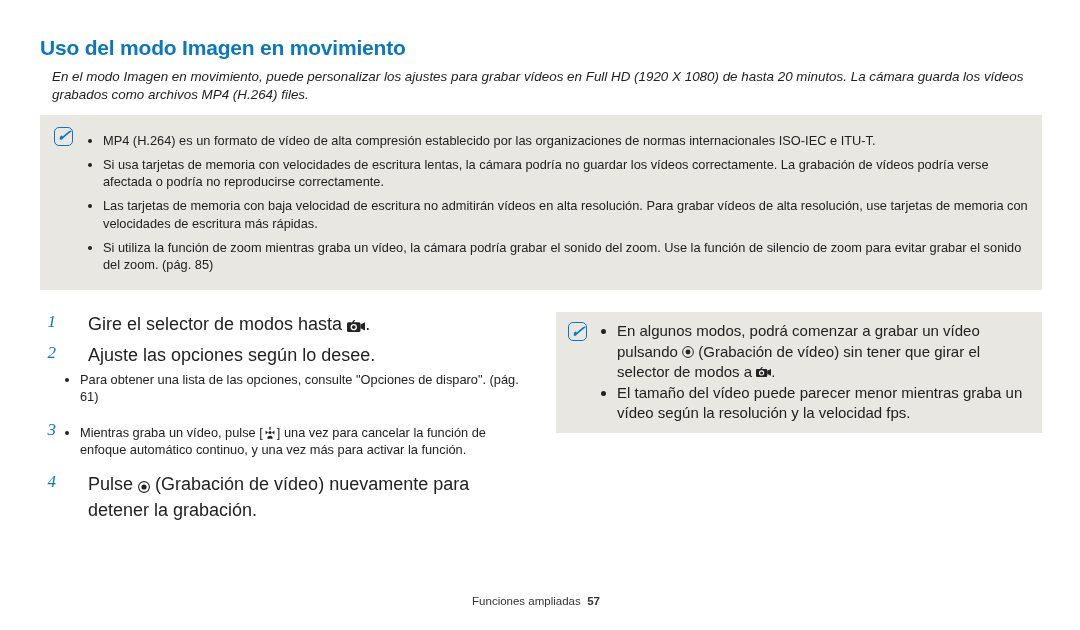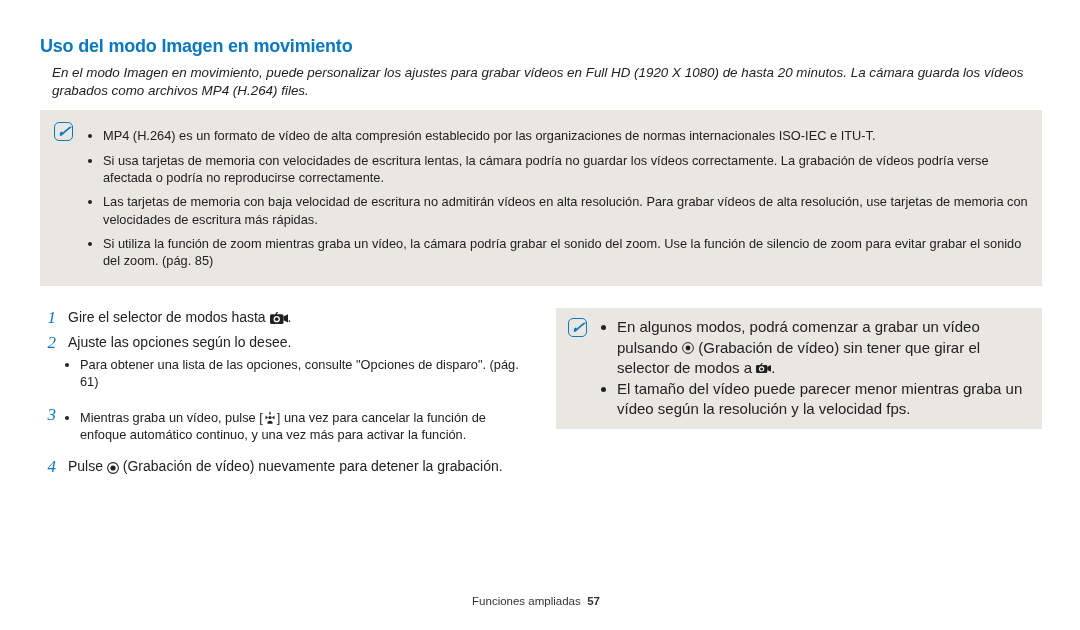--- a/index.html
+++ b/index.html
@@ -16,21 +16,21 @@
   }
   .page {
     padding: 34px 38px 0 40px;
     box-sizing: border-box;
     width: 1080px;
     height: 630px;
     position: relative;
   }
   h1.title {
     margin: 0 0 6px 0;
-    font-size: 18px;
+    font-size: 21px;
     font-weight: 700;
     color: #0a78c0;
     letter-spacing: -0.2px;
   }
   p.intro {
     margin: 0 0 10px 12px;
     font-style: italic;
   }
   .note-box {
     background: #e9e7e2;
@@ -94,22 +94,23 @@
     font-size: 17px;
     color: #0a78c0;
     font-weight: 500;
     line-height: 1.2;
     text-align: right;
   }
   .step-body {
     flex: 1 1 auto;
   }
   .step-text {
-    font-size: 14px;
+    font-size: 18px;
     line-height: 1.35;
+    margin-left: 20px;
   }
   .step-text .inline-icon {
     vertical-align: -2px;
   }
   .sub-bullets {
     margin: 4px 0 10px 0;
     padding-left: 12px;
     font-size: 12.8px;
   }
   .sub-bullets li {

